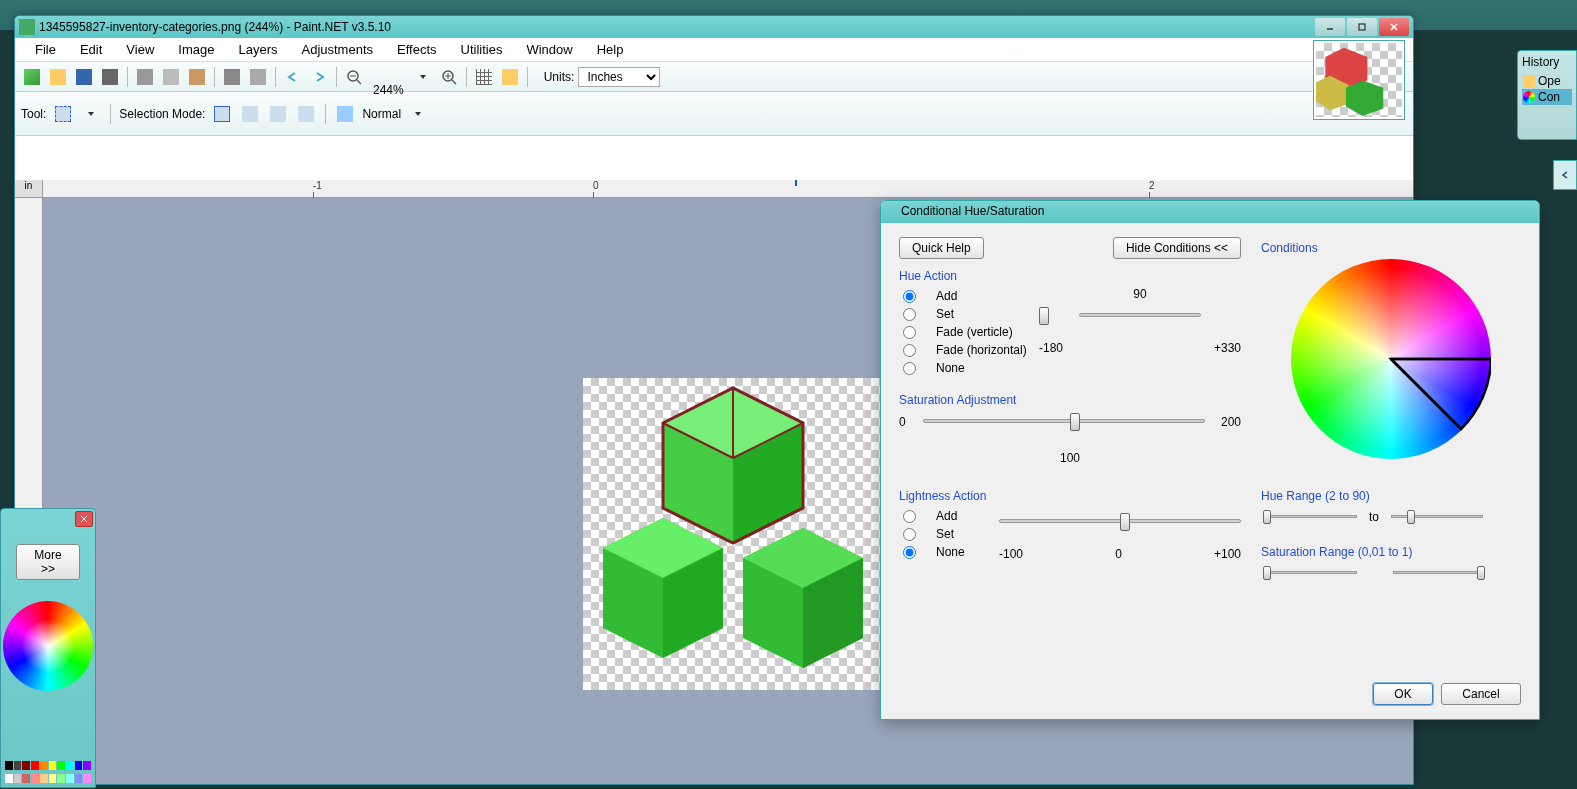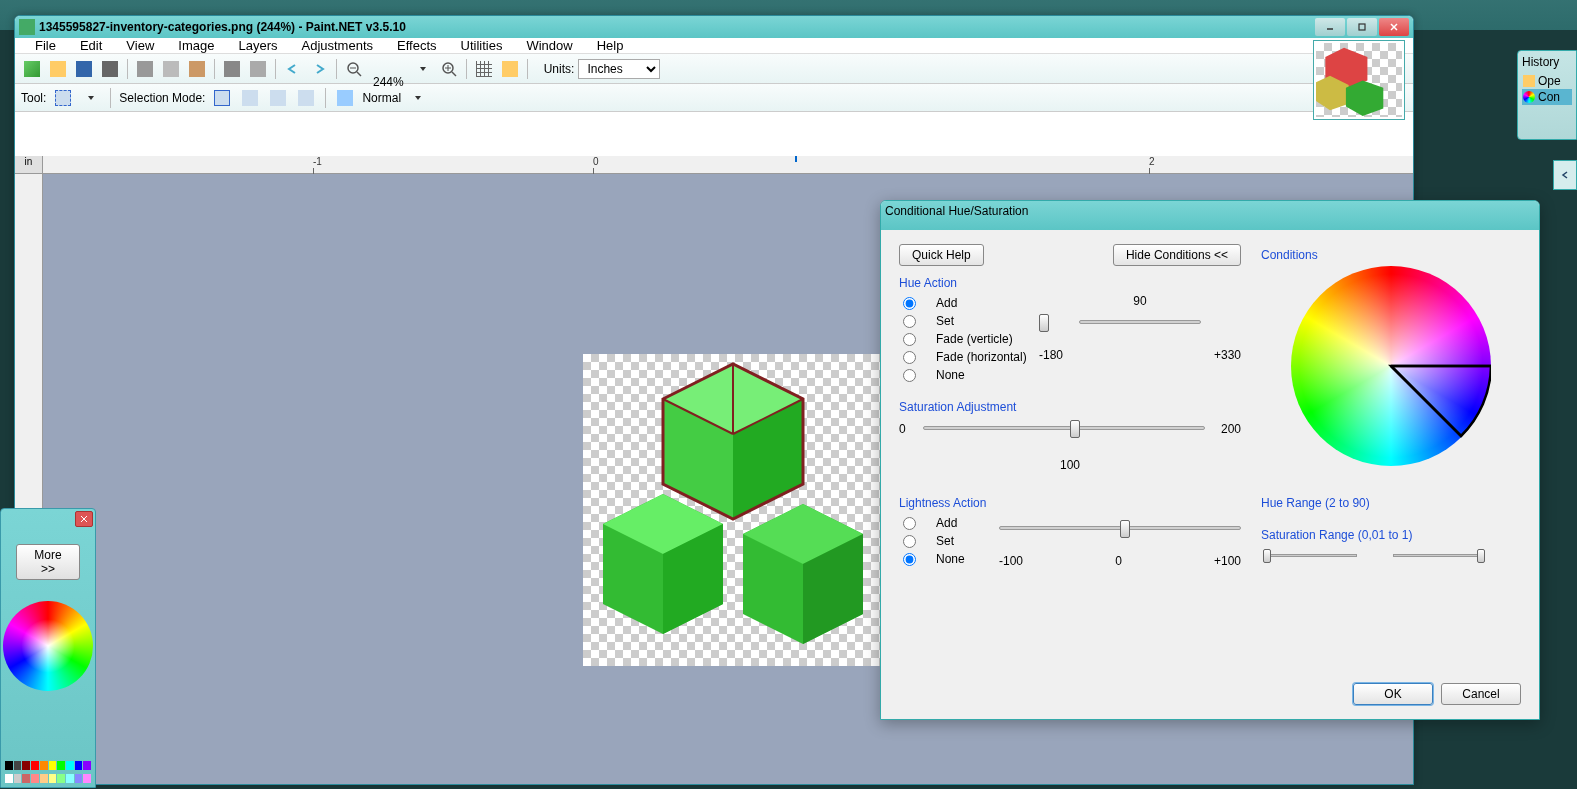--- a/index.html
+++ b/index.html
@@ -6,37 +6,37 @@
 body { width: 1577px; height: 789px; background: #1a3a3a; overflow: hidden; position: relative; }
 
 
 .bg-hint { position: absolute; top: 0; left: 0; width: 100%; height: 30px; background: linear-gradient(to bottom, #5bc5c5, #4ab5b5); opacity: 0.4; }
 
 
 .main-window { position: absolute; left: 14px; top: 15px; width: 1400px; height: 770px; background: #fff; border: 1px solid #2a8a9a; border-radius: 6px 6px 0 0; overflow: hidden; box-shadow: 0 0 8px rgba(0,0,0,0.3); }
 
 .titlebar { height: 22px; background: linear-gradient(to bottom, #7bd5d5, #5bc5c5); display: flex; align-items: center; padding: 0 4px; }
 .titlebar .app-icon { width: 16px; height: 16px; background: #4a6; margin-right: 4px; }
-.titlebar .title-text { flex: 1; color: #000; font-size: 12px; font-weight: bold; }
+.titlebar .title-text { flex: 1; color: #000; font-size: 12px; }
 .win-controls { display: flex; gap: 2px; }
 .win-btn { width: 30px; height: 18px; border: none; background: linear-gradient(to bottom, #d0e8e8, #a0d0d0); border-radius: 2px; display: flex; align-items: center; justify-content: center; cursor: pointer; }
 .win-btn.close { background: linear-gradient(to bottom, #e88, #d44); }
 .win-btn svg { width: 10px; height: 10px; }
 
-.menubar { height: 16px; background: #fff; display: flex; align-items: center; padding: 0 8px; gap: 0; border-bottom: 1px solid #ddd; }
+.menubar { height: 24px; background: #fff; display: flex; align-items: center; padding: 0 8px; gap: 0; border-bottom: 1px solid #ddd; }
 .menubar .menu-item { padding: 4px 12px; font-size: 13px; cursor: pointer; }
 
 .toolbar { height: 30px; background: linear-gradient(to bottom, #f8fcfc, #e8f4f4); display: flex; align-items: center; padding: 0 6px; gap: 4px; border-bottom: 1px solid #ccc; }
 .tool-btn { width: 22px; height: 22px; border: none; background: transparent; cursor: pointer; display: flex; align-items: center; justify-content: center; border-radius: 2px; }
 .tool-sep { width: 1px; height: 20px; background: #bbb; margin: 0 2px; }
 .zoom-text { font-size: 12px; padding: 0 4px; margin-top: 27px; }
 .units-label { font-size: 12px; margin-left: 10px; }
 .units-select { font-size: 12px; padding: 1px 20px 1px 4px; border: 1px solid #aaa; background: #fff; height: 20px; }
 
-.toolbar2 { height: 28px; background: linear-gradient(to bottom, #f8fcfc, #e8f4f4); display: flex; align-items: center; padding: 0 6px; gap: 6px; border-bottom: 1px solid #ccc; }
+.toolbar2 { height: 44px; background: linear-gradient(to bottom, #f8fcfc, #e8f4f4); display: flex; align-items: center; padding: 0 6px; gap: 6px; border-bottom: 1px solid #ccc; }
 .toolbar2 .lbl { font-size: 12px; }
 
 .ruler-area { position: relative; height: 660px; margin-top: 44px; }
 .ruler-corner { position: absolute; left: 0; top: 0; width: 28px; height: 18px; background: #e0e0e0; border-right: 1px solid #999; border-bottom: 1px solid #999; font-size: 10px; text-align: center; }
 .ruler-h { position: absolute; left: 28px; top: 0; right: 0; height: 18px; background: #f0f0f0; border-bottom: 1px solid #999; }
 .ruler-h .tick { position: absolute; top: 0; font-size: 10px; color: #333; }
 .ruler-h .tick::before { content: ''; position: absolute; left: 0; top: 12px; width: 1px; height: 6px; background: #666; }
 .ruler-v { position: absolute; left: 0; top: 18px; width: 28px; bottom: 0; background: #f0f0f0; border-right: 1px solid #999; }
 .canvas-area { position: absolute; left: 28px; top: 18px; right: 0; bottom: 0; background: #99a5bb; }
 .canvas-marker { position: absolute; left: 752px; top: 0; width: 2px; height: 6px; background: #06c; }
@@ -58,21 +58,21 @@
 .color-panel .cp-title { height: 20px; display: flex; justify-content: flex-end; padding: 2px; }
 .color-panel .cp-close { width: 18px; height: 16px; background: #d55; border: 1px solid #a33; border-radius: 2px; display: flex; align-items: center; justify-content: center; cursor: pointer; }
 .color-panel .more-btn { margin: 15px; padding: 3px 10px; background: linear-gradient(to bottom, #fff, #e0e0e0); border: 1px solid #888; border-radius: 3px; cursor: pointer; }
 .color-wheel-small { width: 90px; height: 90px; margin: 6px auto; border-radius: 50%; background: conic-gradient(red, yellow, lime, cyan, blue, magenta, red); position: relative; }
 .color-wheel-small::after { content: ''; position: absolute; inset: 20%; border-radius: 50%; background: radial-gradient(circle, #fff, transparent 70%); }
 .swatch-row { display: flex; gap: 1px; padding: 2px; }
 .swatch { width: 9px; height: 9px; }
 
 
 .dialog { position: absolute; left: 880px; top: 200px; width: 660px; height: 520px; background: #f0f0f0; border: 1px solid #3aa; border-radius: 6px 6px 0 0; box-shadow: 0 4px 16px rgba(0,0,0,0.3); }
-.dialog-title { height: 29px; background: linear-gradient(to bottom, #7bd5d5, #5bc5c5); padding: 3px 4px; border-radius: 5px 5px 0 0; font-size: 12px; color: #000; }
+.dialog-title { height: 22px; background: linear-gradient(to bottom, #7bd5d5, #5bc5c5); padding: 3px 20px; border-radius: 5px 5px 0 0; font-size: 12px; color: #000; }
 .dialog-body { padding: 14px 18px; display: flex; gap: 20px; }
 .dlg-left { flex: 1; }
 .dlg-right { width: 260px; }
 
 .btn { padding: 3px 12px; background: linear-gradient(to bottom, #fff, #e4e4e4); border: 1px solid #888; border-radius: 3px; cursor: pointer; font-size: 12px; }
 .btn.primary { border-color: #3a80c0; box-shadow: 0 0 0 1px #7ab5e5; }
 
 .top-btns { display: flex; justify-content: space-between; margin-bottom: 10px; }
 
 .group-label { font-size: 12px; color: #1d4ed8; margin: 4px 0 4px; }
@@ -442,37 +442,48 @@
       <div class="group-label">Conditions</div>
       <div class="color-wheel-big">
         <svg viewBox="0 0 200 200" style="position:absolute;inset:0">
           <path d="M100 100 L200 100 A100 100 0 0 1 170 170 Z" fill="none" stroke="#000" stroke-width="2.5"></path>
           <line x1="100" y1="100" x2="200" y2="100" stroke="#000" stroke-width="2.5"></line>
           <line x1="100" y1="100" x2="100" y2="200" stroke="#000" stroke-width="2.5" transform="rotate(-45 100 100)"></line>
         </svg>
       </div>
 
       <div class="group-label" style="margin-top:30px">Hue Range (2 to 90)</div>
+      <div style="display:flex;align-items:center;gap:8px">
+        <div class="mini-slider">
+            <div class="mini-track"></div>
+            <div class="mini-thumb" style="left:2px"></div>
+          </div>
+        <span>to</span>
+        <div class="mini-slider">
+            <div class="mini-track"></div>
+            <div class="mini-thumb" style="left:20px"></div>
+          </div>
+      </div>
 
       <div class="group-label" style="margin-top:18px">Saturation Range (0,01 to 1)</div>
       <div style="display:flex;align-items:center;gap:8px">
         <div class="mini-slider">
             <div class="mini-track"></div>
             <div class="mini-thumb" style="left:2px"></div>
           </div>
         <span style="width:12px"></span>
         <div class="mini-slider">
             <div class="mini-track"></div>
             <div class="mini-thumb" style="left:88px"></div>
           </div>
       </div>
     </div>
   </div>
   <div class="dlg-footer">
-    <button class="btn primary" style="width:80px">OK</button>
+    <button class="btn primary" style="width:60px">OK</button>
     <button class="btn" style="width:80px">Cancel</button>
   </div>
 </div>
 
 <div class="history-panel">
   <div class="hp-title">History</div>
   <div class="hp-item">
       <span class="ico" style="background:#fc6;width:12px;height:12px"></span>
       <span>Ope</span>
     </div>

